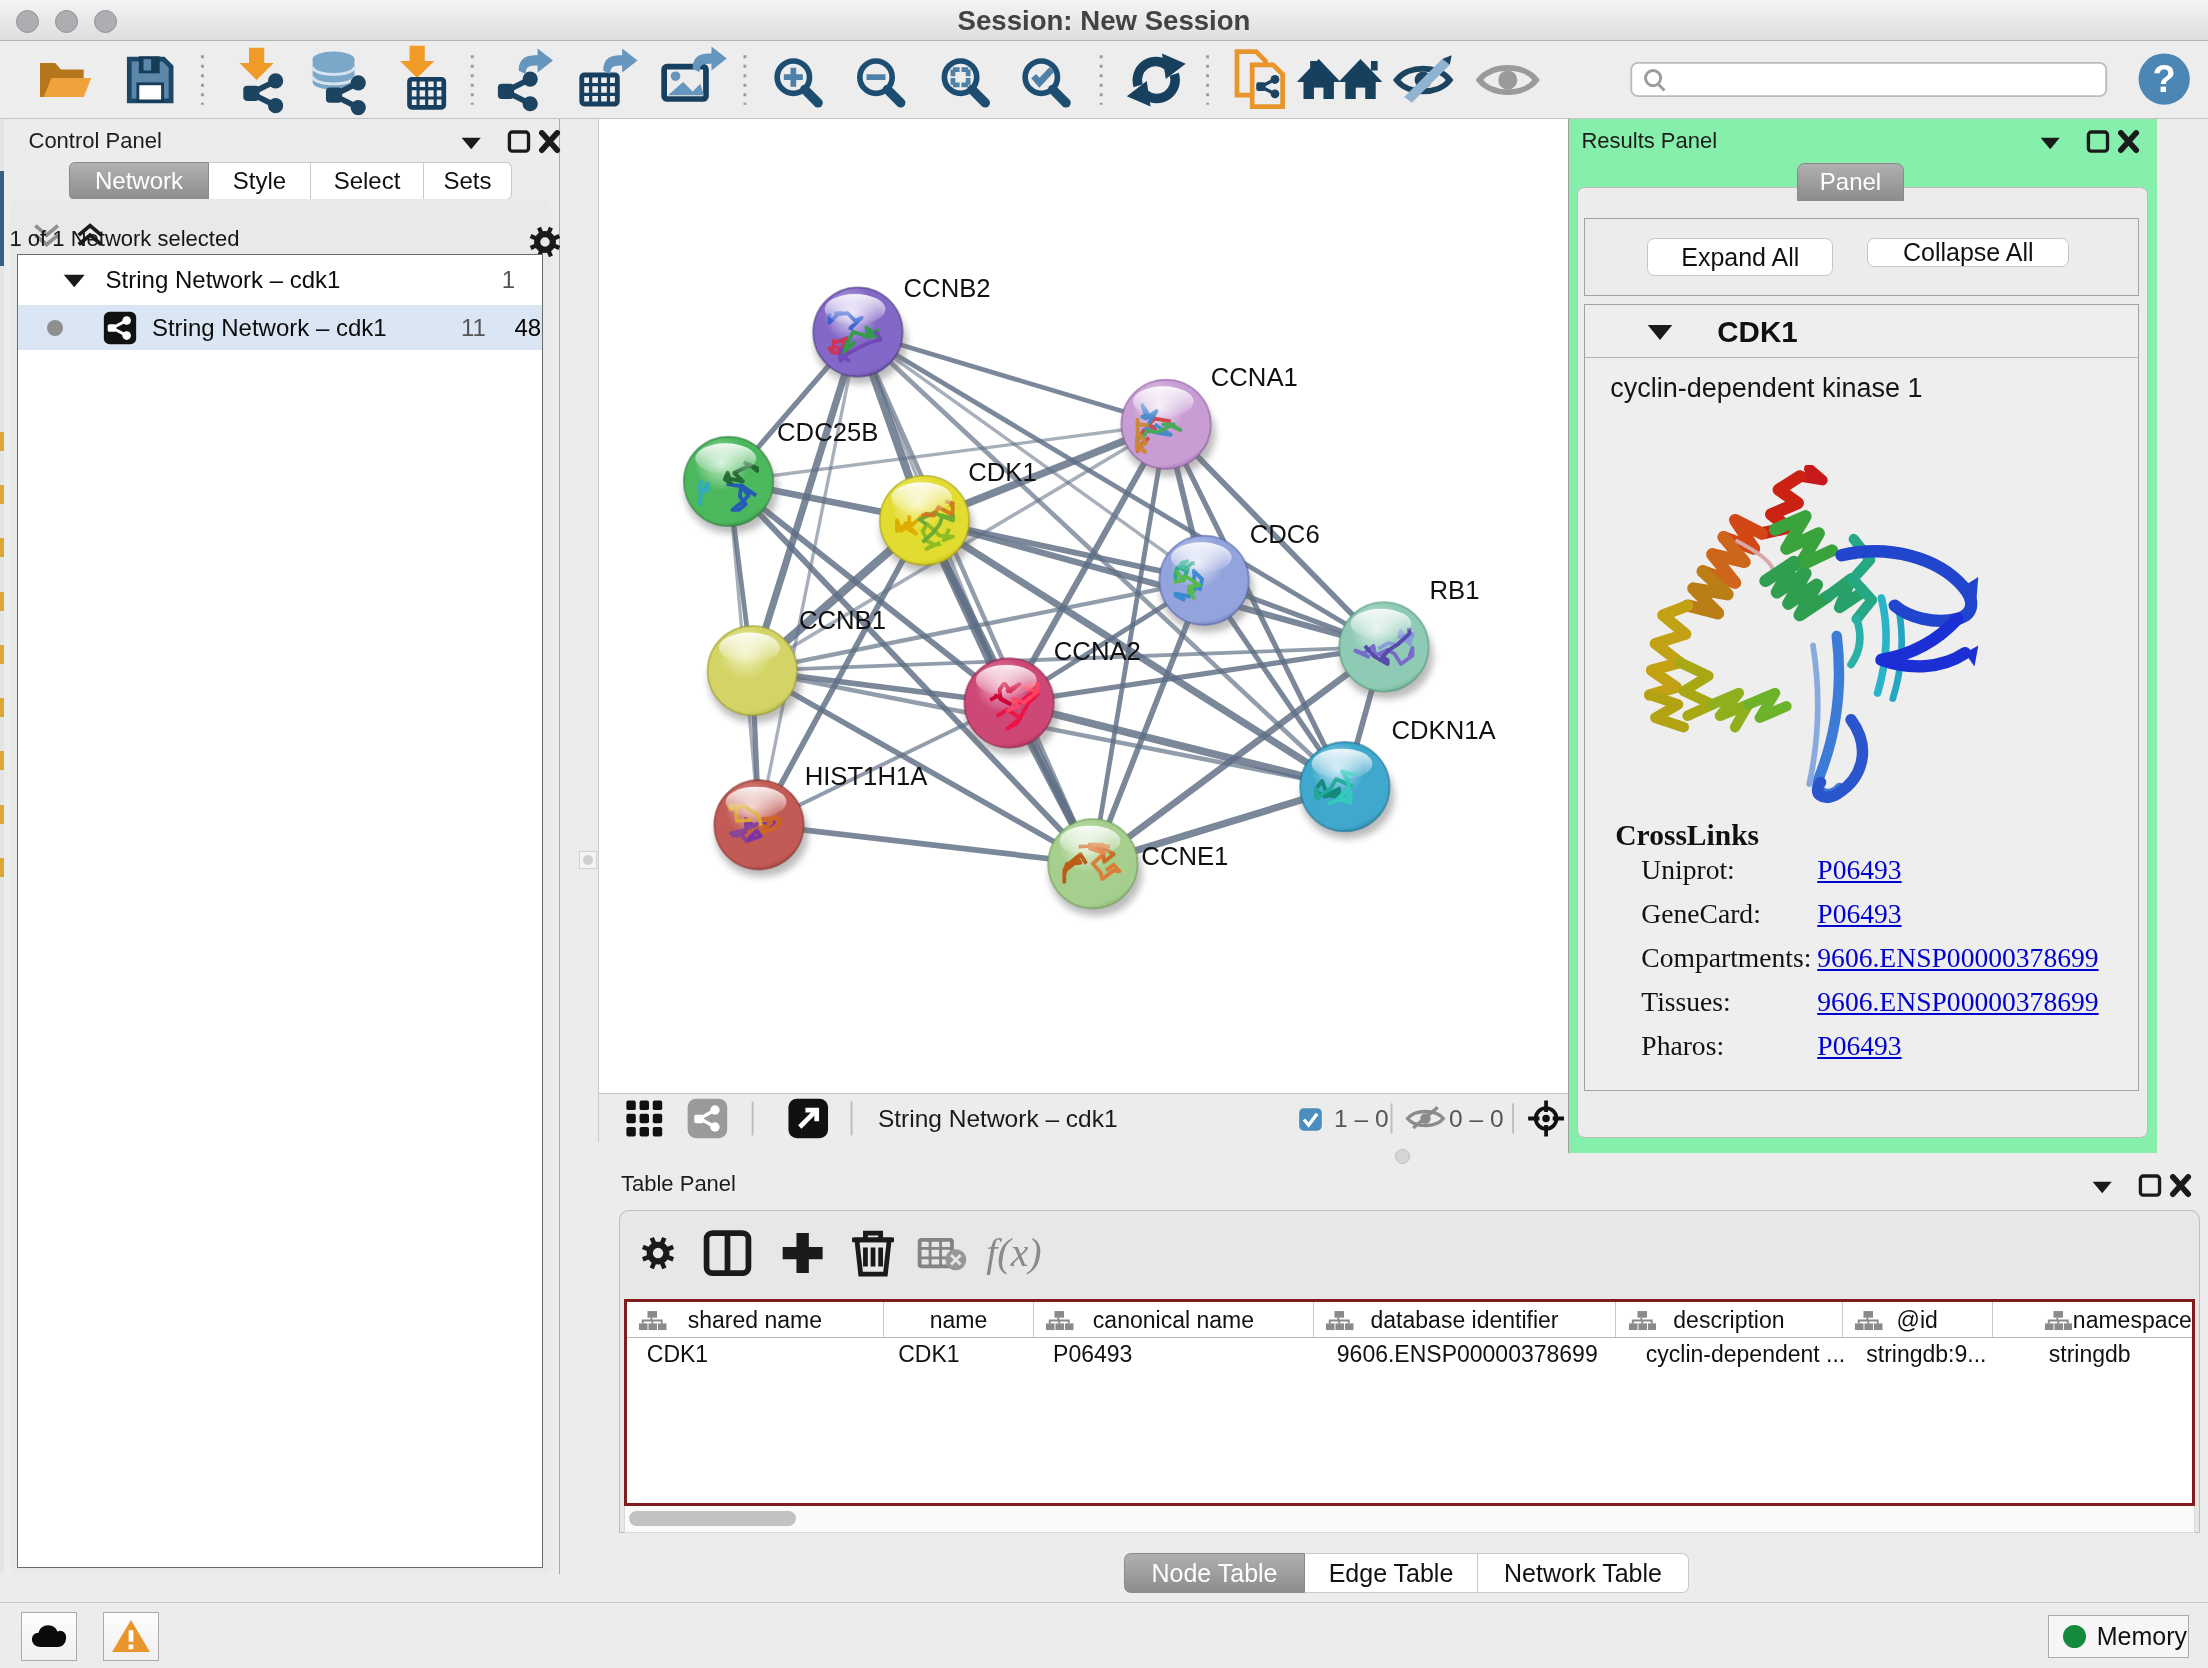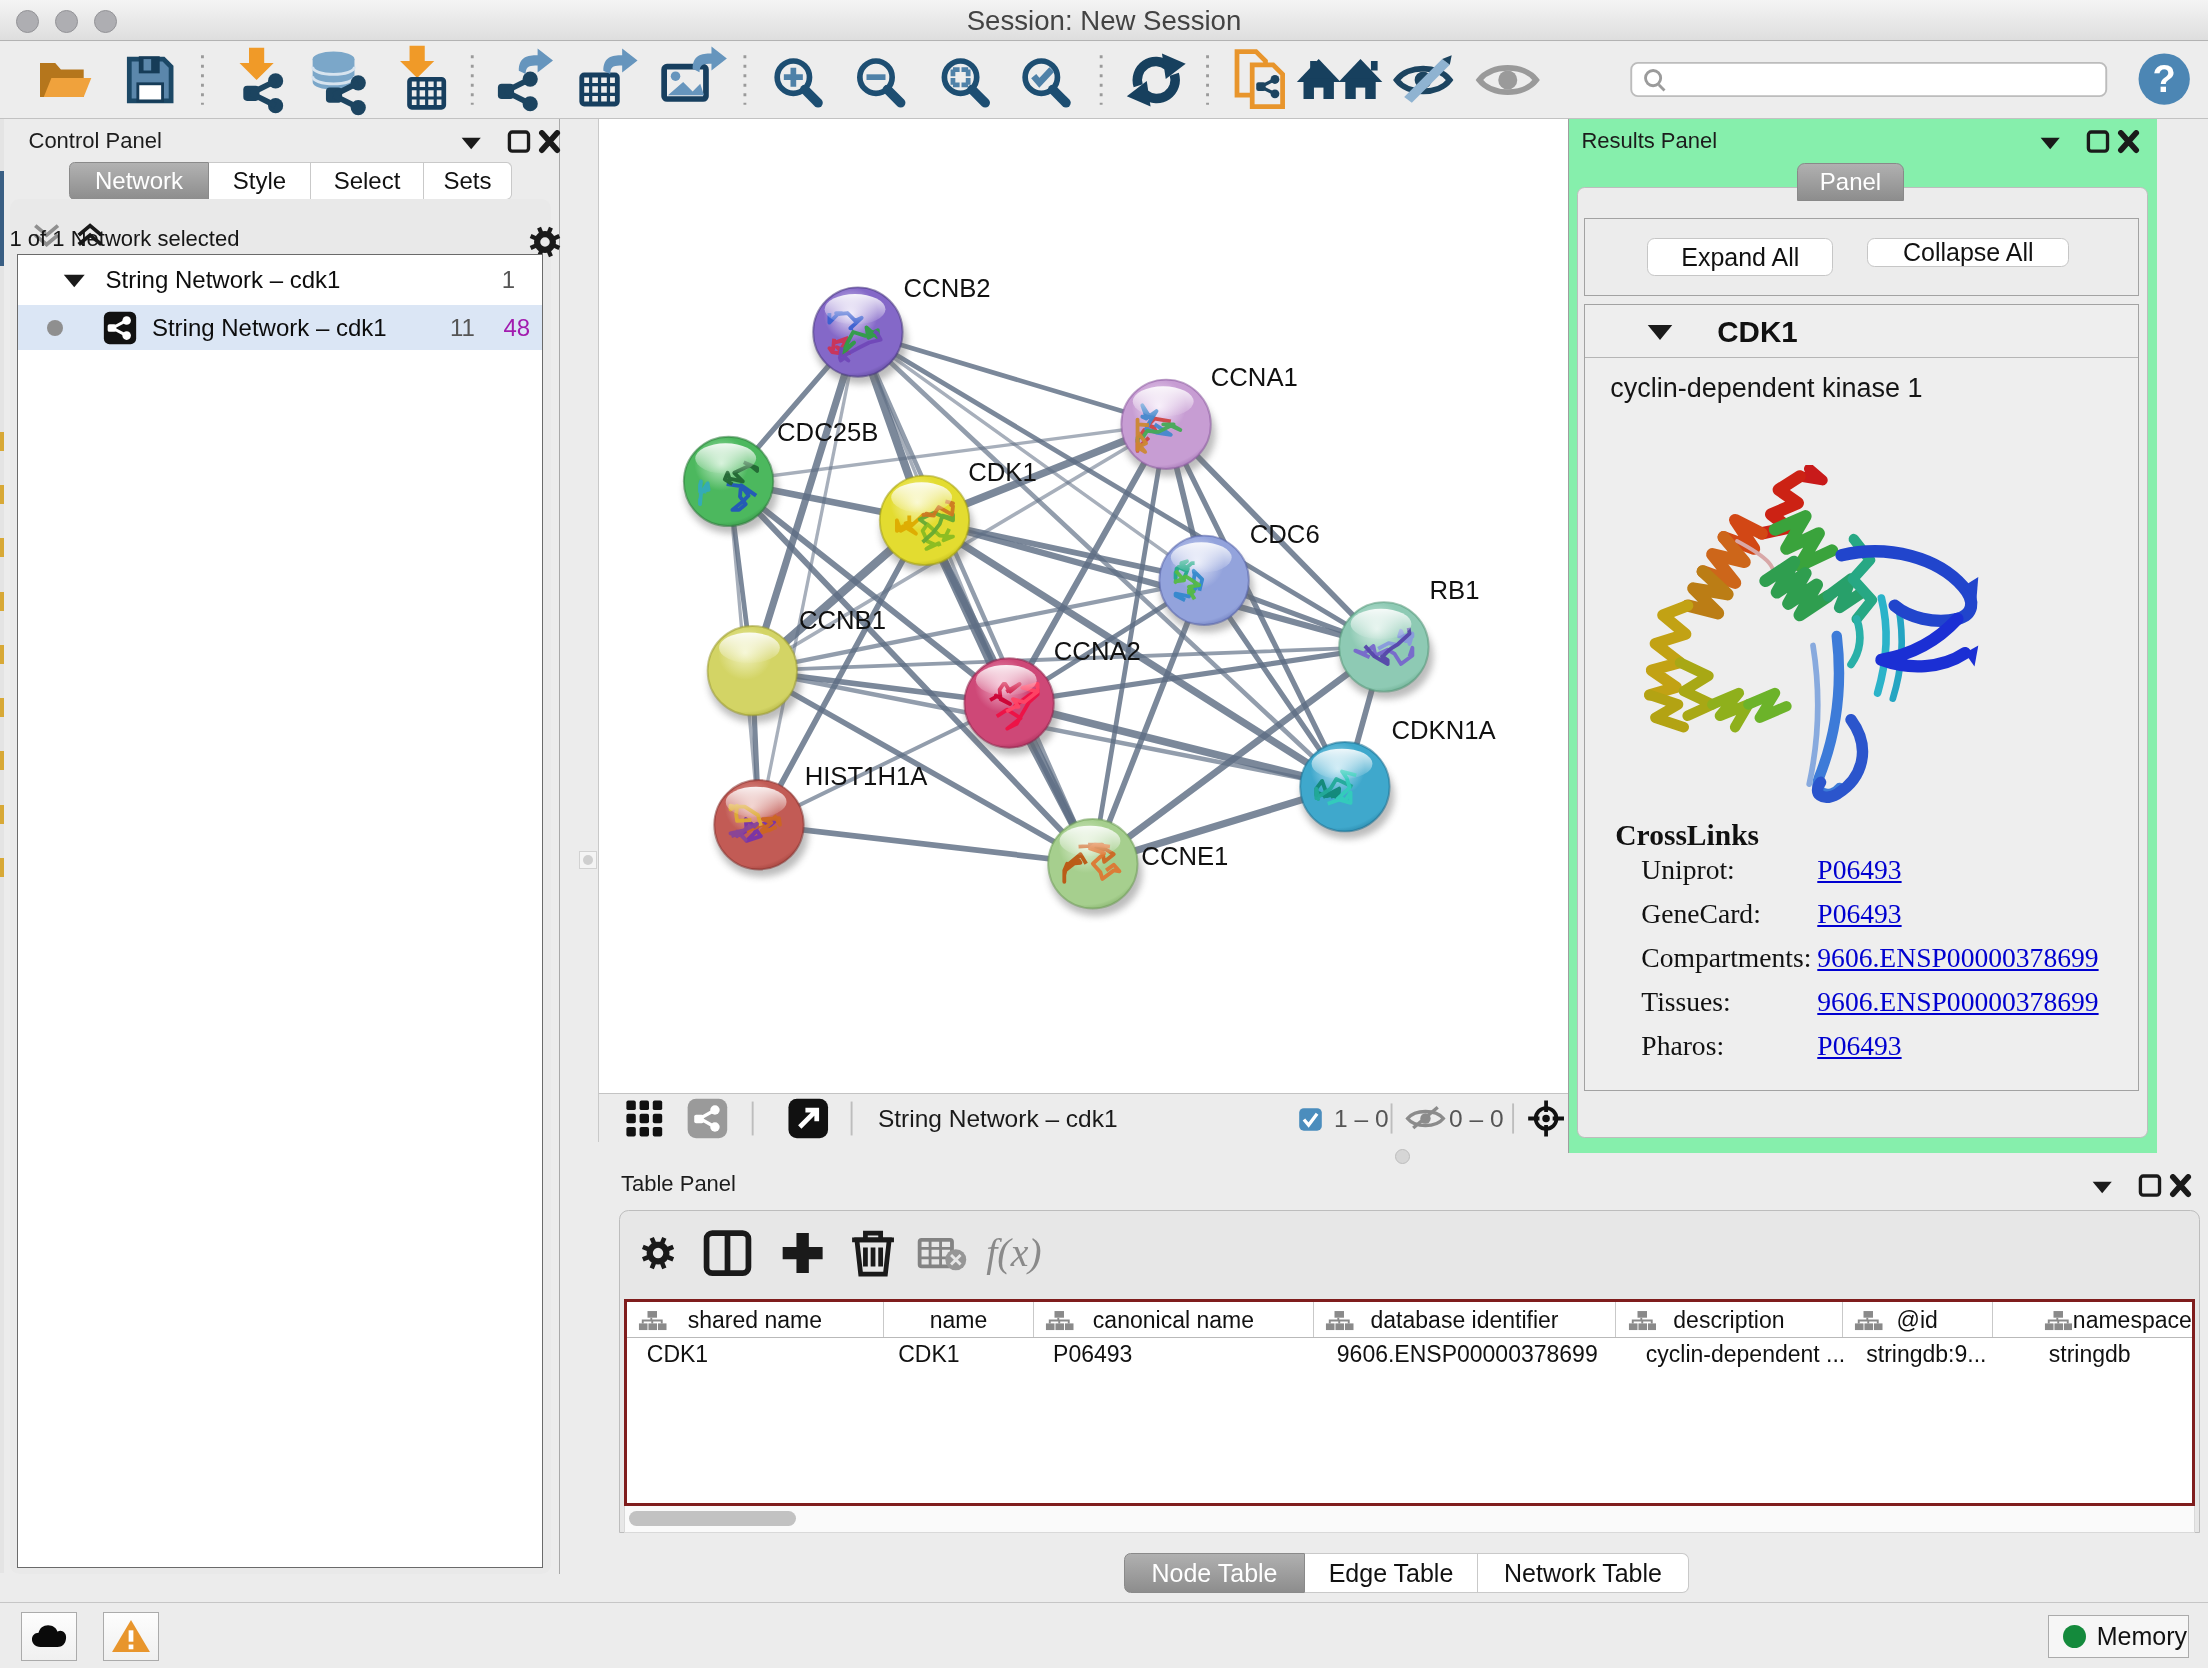--- a/index.html
+++ b/index.html
@@ -5,21 +5,21 @@
 .abs{position:absolute}
 .ptitle{font-size:22px;color:#1c1c1c}
 svg{display:block}
 </style></head>
 <body>
 
 <div class="abs" style="left:0;top:0;width:2208px;height:41px;background:linear-gradient(#f4f4f4,#dedede);border-bottom:1px solid #b3b3b3">
   <div class="abs" style="left:16px;top:9.5px;width:23px;height:23px;border-radius:50%;background:#aeaeb2;border:1px solid #939397"></div>
   <div class="abs" style="left:55px;top:9.5px;width:23px;height:23px;border-radius:50%;background:#aeaeb2;border:1px solid #939397"></div>
   <div class="abs" style="left:94px;top:9.5px;width:23px;height:23px;border-radius:50%;background:#aeaeb2;border:1px solid #939397"></div>
-  <div class="abs" style="left:0;top:4.8px;width:2208px;text-align:center;font-size:27.6px;font-weight:400;color:#434343">Session: New Session</div>
+  <div class="abs" style="left:0;top:4.8px;width:2208px;text-align:center;font-size:27.6px;font-weight:700;color:#434343">Session: New Session</div>
 </div>
 <div class="abs" style="left:0;top:119px;width:3.8px;height:1454px;background:#e4e4e4;z-index:5">
   <div style="position:absolute;left:0;top:52px;width:3.8px;height:95px;background:#3a5f84"></div>
   <div style="position:absolute;left:0;top:313px;width:3.8px;height:19px;background:#d8a937"></div>
     <div style="position:absolute;left:0;top:366px;width:3.8px;height:19px;background:#d8a937"></div>
     <div style="position:absolute;left:0;top:419px;width:3.8px;height:19px;background:#d8a937"></div>
     <div style="position:absolute;left:0;top:473px;width:3.8px;height:19px;background:#d8a937"></div>
     <div style="position:absolute;left:0;top:526px;width:3.8px;height:19px;background:#d8a937"></div>
     <div style="position:absolute;left:0;top:579px;width:3.8px;height:19px;background:#d8a937"></div>
     <div style="position:absolute;left:0;top:632px;width:3.8px;height:19px;background:#d8a937"></div>
@@ -202,21 +202,21 @@
           <rect x="3" y="3" width="34" height="34" rx="6" fill="#111"></rect>
           <g fill="#fff">
               <rect x="7" y="16" width="9" height="8" rx="2"></rect>
               <circle cx="27" cy="12" r="4.5"></circle>
               <circle cx="27" cy="28" r="4.5"></circle>
             </g>
           <path d="M12 20 L27 12 M12 20 L27 28" stroke="#fff" stroke-width="3.2" fill="none"></path>
         </svg>
         <span style="margin-left:13.3px">String Network – cdk1</span>
         <span style="margin-left:auto;color:#555">11</span>
-        <span style="margin-left:28.5px;margin-right:12px;color:#a21caf">48</span>
+        <span style="margin-left:28.5px;margin-right:1px;color:#000000">48</span>
       </div>
     </div>
   </div>
 </div>
 
 <div class="abs" style="left:579px;top:851px;width:18px;height:18px;background:#f4f4f4;border:1px solid #d2d2d2">
     <div style="width:10.5px;height:10.5px;border-radius:50%;background:#cfcfcf;margin:2.9px auto"></div>
   </div>
 
 <div class="abs" style="left:598px;top:119px;width:982px;height:974px;background:#ffffff;border-left:1px solid #c9c9c9;border-right:1px solid #d4d4d4">

